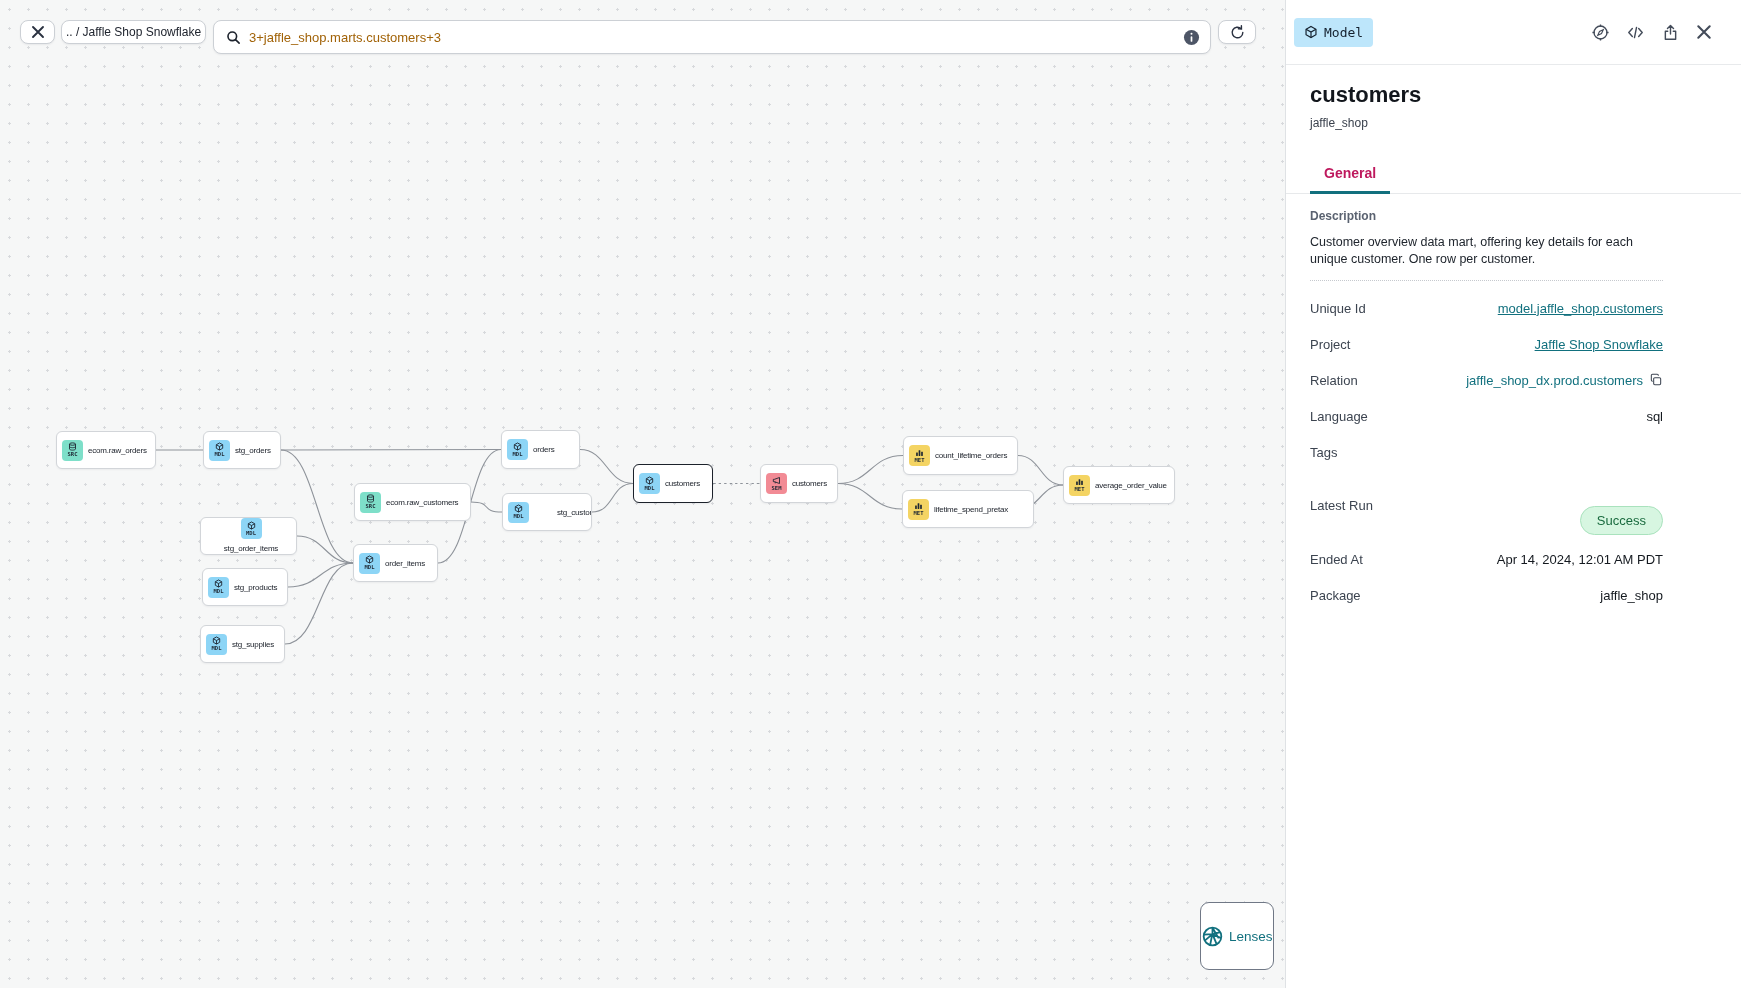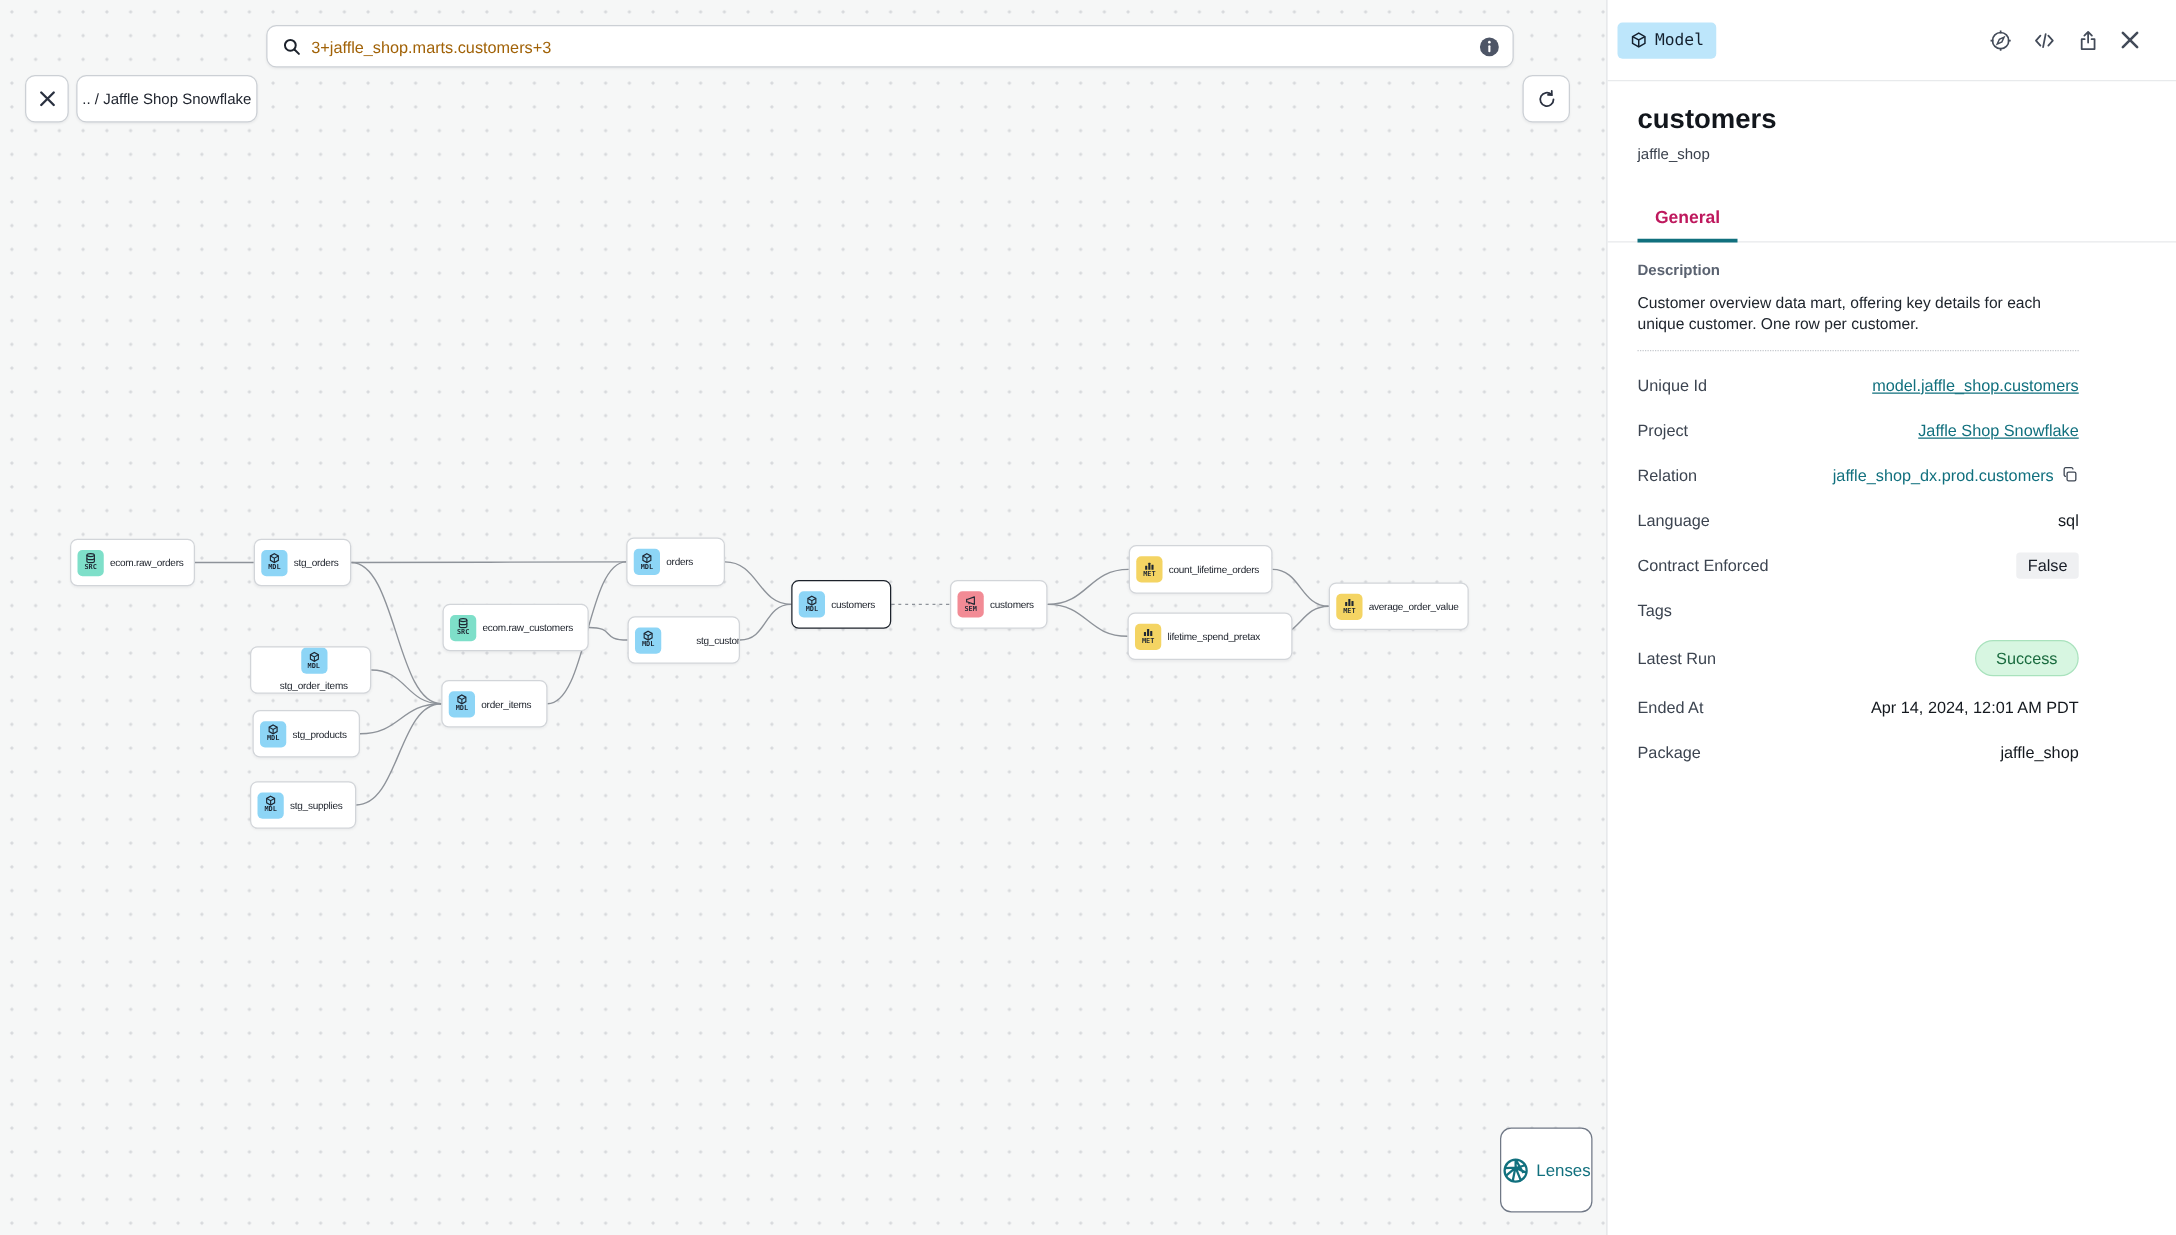--- a/index.html
+++ b/index.html
@@ -9,24 +9,24 @@
   .canvas {
     position:absolute; left:0; top:0; width:1285px; height:988px;
     background-color:#f6f7f7;
     background-image:radial-gradient(circle, #d7d9dc 1.1px, transparent 1.4px);
     background-size:19px 19px;
   }
   .edges { position:absolute; left:0; top:0; pointer-events:none; }
 
   
   .tbtn {
-    position:absolute; top:20px; height:38px; background:#fff;
+    position:absolute; top:20px; height:24px; background:#fff;
     border:1px solid #ccd0d5; border-radius:8px;
     display:flex; align-items:center; justify-content:center;
-    box-shadow:0 1px 2px rgba(16,24,40,.06); cursor:pointer; color:#2a3140;margin-top:40px;
+    box-shadow:0 1px 2px rgba(16,24,40,.06); cursor:pointer; color:#2a3140;
   }
   .close-btn { left:20px; width:35px; }
   .crumb-btn { left:61px; width:145px; font-size:12px; font-weight:500; color:#20252f; }
   .searchbar {
     position:absolute; left:213px; top:20px; width:998px; height:34px;
     background:#fff; border:1px solid #ccd0d5; border-radius:8px;
     display:flex; align-items:center; padding:0 10px 0 12px; gap:8px;
     box-shadow:0 1px 2px rgba(16,24,40,.06);
   }
   .searchbar input {
@@ -97,21 +97,21 @@
 
   .frow { display:flex; align-items:center; justify-content:space-between; min-height:24px; margin-bottom:12px; }
   .flabel { font-size:13px; color:#3c4450; }
   .fvalue { font-size:13px; font-weight:500; color:#14191f; text-align:right; }
   .flink  { font-size:13px; font-weight:500; color:#11707e; text-decoration:underline; cursor:pointer; }
   .fteal  { font-size:13px; font-weight:500; color:#11707e; display:flex; align-items:center; gap:6px; }
   .copy-ic { cursor:pointer; color:#3f4754; display:flex; }
   .fbadge { font-size:13px; font-weight:500; color:#171c26; background:#eff0f2; border-radius:3px; padding:3px 9px; }
   .fsuccess {
     font-size:13px; font-weight:500; color:#1a6b3f; background:#d7f6e1;
-    border:1px solid #a9e2bd; border-radius:16px; padding:6px 16px;
+    border:1px solid #a9e2bd; border-radius:16px; padding:6px 16px;margin-top:30px;
   }
 </style>
 </head>
 <body>
 
 <div class="canvas">
   <svg class="edges" width="1285" height="988">
       <path d="M 156 450 C 179.5 450, 179.5 450, 203 450" fill="none" stroke="#8e939a" stroke-width="1.1"></path>
       <path d="M 281 450 C 317 450, 317 563, 353 563" fill="none" stroke="#8e939a" stroke-width="1.1"></path>
       <path d="M 297 536 C 325 536, 325 563, 353 563" fill="none" stroke="#8e939a" stroke-width="1.1"></path>
@@ -382,24 +382,20 @@
                 <path d="M16 4.5V4a2 2 0 0 0-2-2H6a2 2 0 0 0-2 2v8a2 2 0 0 0 2 2h.5" fill="none"></path>
               </svg>
             </span>
           </span>
         </div>
         <div class="frow">
           <span class="flabel">Language</span>
           <span class="fvalue">sql</span>
         </div>
         <div class="frow">
-          <span class="flabel">Contract Enforced</span>
-          <span class="fbadge">False</span>
-        </div>
-        <div class="frow">
           <span class="flabel">Tags</span>
         </div>
         <div class="frow">
           <span class="flabel">Latest Run</span>
           <span class="fsuccess">Success</span>
         </div>
         <div class="frow">
           <span class="flabel">Ended At</span>
           <span class="fvalue">Apr 14, 2024, 12:01 AM PDT</span>
         </div>

